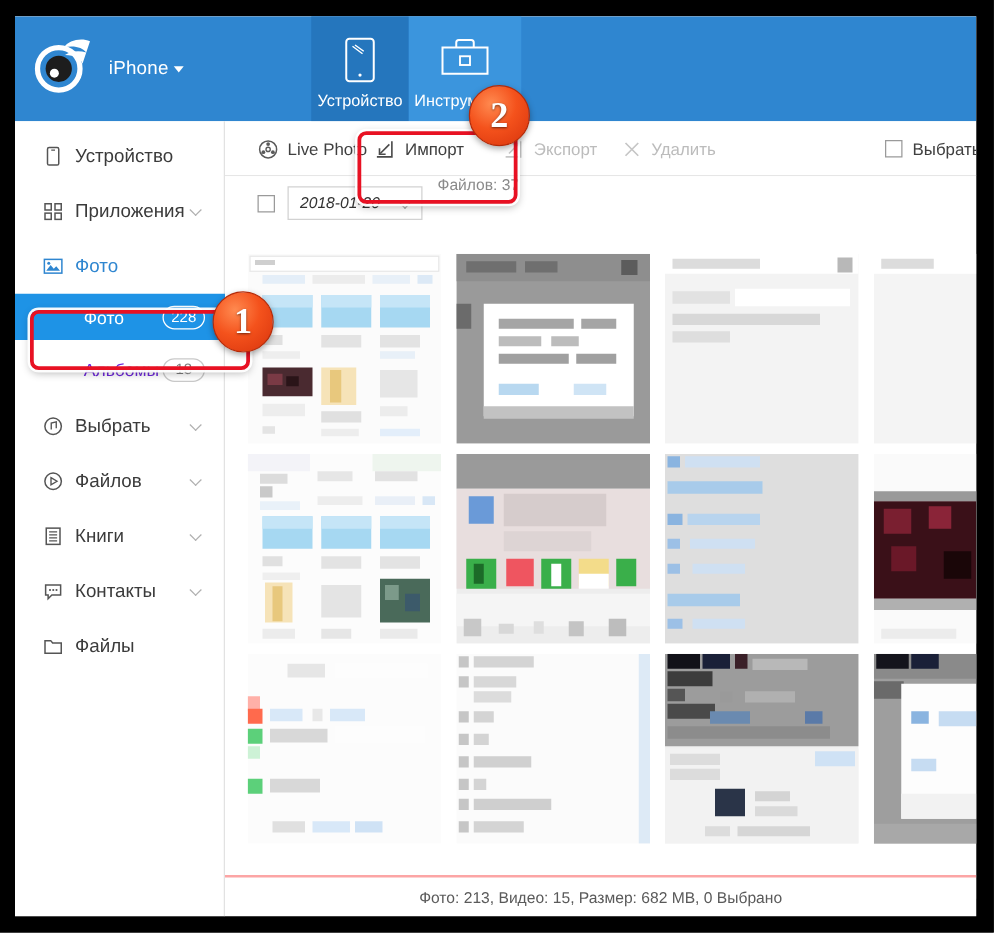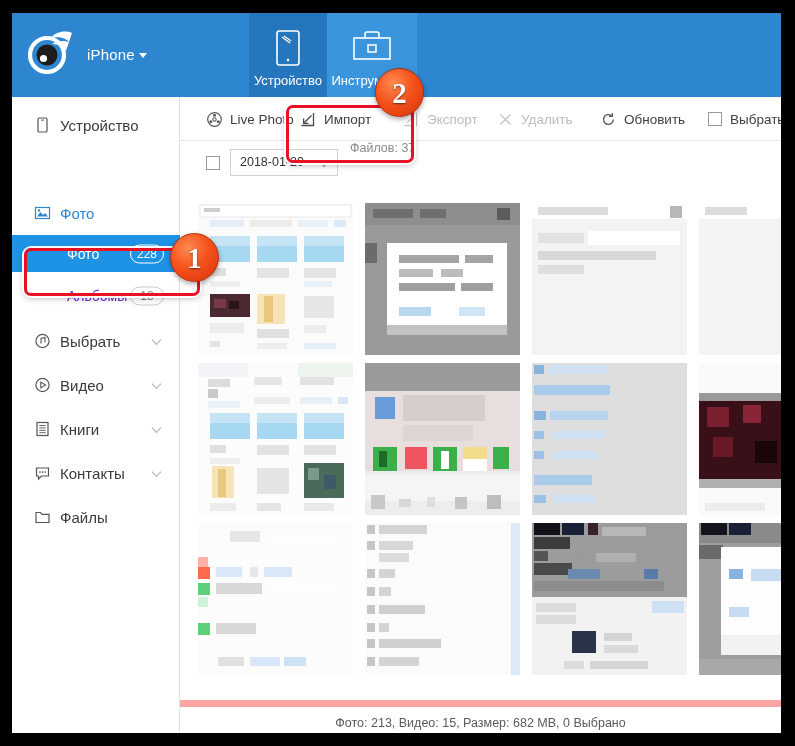--- a/index.html
+++ b/index.html
@@ -124,21 +124,21 @@
     width: 14px; height: 14px; border: 1.4px solid #9a9a9a; background: #fff;
     cursor: pointer;
   }
   .date-select {
     position: absolute; left: 50px; top: 8px;
     width: 108px; height: 27px;
     border: 1px solid #d2d2d2; background: #fff; cursor: pointer;
   }
   .date-select .dval {
     position: absolute; left: 9px; top: 5px;
-    font-size: 12.5px; color: #333;
+    font-size: 12.5px; color: #333; font-style: italic;
   }
   .date-select .dcaret {
     position: absolute; right: 10px; top: 10px;
     width: 6px; height: 6px;
     border-right: 1.3px solid #a8a8a8; border-bottom: 1.3px solid #a8a8a8;
     transform: rotate(45deg);
   }
   .file-count {
     position: absolute; left: 170px; top: 0;
     font-size: 12.5px; color: #8a8a8a; white-space: nowrap;
@@ -149,21 +149,21 @@
     position: absolute; left: 168px; top: 172px;
     width: 601px; height: 515px;
     background: #ffffff; overflow: hidden;
   }
   .thumb { position: absolute; overflow: hidden; background: #fff; }
 
   
   .statusbar {
     position: absolute; left: 168px; top: 687px;
     width: 601px; height: 19px;
-    background: #ffffff; border-top: 7px solid #fca5a5;
+    background: #ffffff; border-top: 2px solid #fca5a5;
   }
   .status-text {
     position: absolute; left: 0; right: 0; top: 9px;
     text-align: center; font-size: 12.5px; color: #5a5a5a;
   }
 
   
   .hl-box {
     position: absolute;
     border: 3.2px solid #e81123;
@@ -238,20 +238,32 @@
     <div class="nav-item" style="top:6px;">
       <span class="nicon">
         <svg width="17" height="17" viewBox="0 0 17 17">
           <rect x="4" y="1.5" width="9" height="14" rx="1.3" fill="none" stroke="#555" stroke-width="1.2"></rect>
           <line x1="7" y1="3.6" x2="10" y2="3.6" stroke="#555" stroke-width="1"></line>
         </svg>
       </span>
       <span class="nlabel">Устройство</span>
     </div>
 
+    <div class="nav-item" style="top:50px;">
+      <span class="nicon">
+        <svg width="17" height="17" viewBox="0 0 17 17">
+          <rect x="2" y="2.5" width="5" height="5" fill="none" stroke="#555" stroke-width="1.2"></rect>
+          <rect x="10" y="2.5" width="5" height="5" fill="none" stroke="#555" stroke-width="1.2"></rect>
+          <rect x="2" y="10" width="5" height="5" fill="none" stroke="#555" stroke-width="1.2"></rect>
+          <rect x="10" y="10" width="5" height="5" fill="none" stroke="#555" stroke-width="1.2"></rect>
+        </svg>
+      </span>
+      <span class="nlabel">Приложения</span>
+      <span class="chev"></span>
+    </div>
 
     <div class="nav-item active-parent" style="top:94px;">
       <span class="nicon">
         <svg width="17" height="17" viewBox="0 0 17 17">
           <rect x="1.5" y="3" width="14" height="11" fill="none" stroke="#2f86d0" stroke-width="1.2"></rect>
           <path d="M3 12 L6.5 7.5 L9 10.5 L11 8.5 L14 12 Z" fill="#2f86d0"></path>
           <circle cx="5" cy="6" r="1.2" fill="#2f86d0"></circle>
         </svg>
       </span>
       <span class="nlabel">Фото</span>
@@ -278,21 +290,21 @@
       <span class="chev"></span>
     </div>
 
     <div class="nav-item" style="top:266px;">
       <span class="nicon">
         <svg width="17" height="17" viewBox="0 0 17 17">
           <circle cx="8.5" cy="8.5" r="6.6" fill="none" stroke="#555" stroke-width="1.2"></circle>
           <path d="M6.8 5.6 L11.6 8.5 L6.8 11.4 Z" fill="none" stroke="#555" stroke-width="1.1"></path>
         </svg>
       </span>
-      <span class="nlabel">Видео</span>
+      <span class="nlabel">Файлов</span>
       <span class="chev"></span>
     </div>
 
     <div class="nav-item" style="top:310px;">
       <span class="nicon">
         <svg width="17" height="17" viewBox="0 0 17 17">
           <rect x="3" y="2" width="11" height="13" fill="none" stroke="#555" stroke-width="1.2"></rect>
           <line x1="5.3" y1="5" x2="11.7" y2="5" stroke="#555" stroke-width=".9"></line>
           <line x1="5.3" y1="7.4" x2="11.7" y2="7.4" stroke="#555" stroke-width=".9"></line>
           <line x1="5.3" y1="9.8" x2="11.7" y2="9.8" stroke="#555" stroke-width=".9"></line>
@@ -365,29 +377,20 @@
 
     <div class="tb-btn disabled" style="left:317px;">
       <span class="bicon">
         <svg width="17" height="17" viewBox="0 0 17 17">
           <path d="M3.4 3.4 L13.6 13.6 M13.6 3.4 L3.4 13.6" fill="none" stroke="#c6c6c6" stroke-width="1.4"></path>
         </svg>
       </span>
       <span class="blabel">Удалить</span>
     </div>
 
-    <div class="tb-btn" style="left:420px;">
-      <span class="bicon">
-        <svg width="17" height="17" viewBox="0 0 17 17">
-          <path d="M13.3 8.5 a4.9 4.9 0 1 1 -1.9 -3.9" fill="none" stroke="#5a5a5a" stroke-width="1.35"></path>
-          <path d="M12.3 1.9 L12.3 5.2 L9 5.2" fill="none" stroke="#5a5a5a" stroke-width="1.35"></path>
-        </svg>
-      </span>
-      <span class="blabel">Обновить</span>
-    </div>
 
     <div class="tb-btn" style="left:528px;">
       <span class="tb-check"></span>
       <span class="blabel">Выбрать все</span>
     </div>
   </div>
 
   <div class="group-bar">
     <div class="group-check"></div>
     <div class="date-select">

